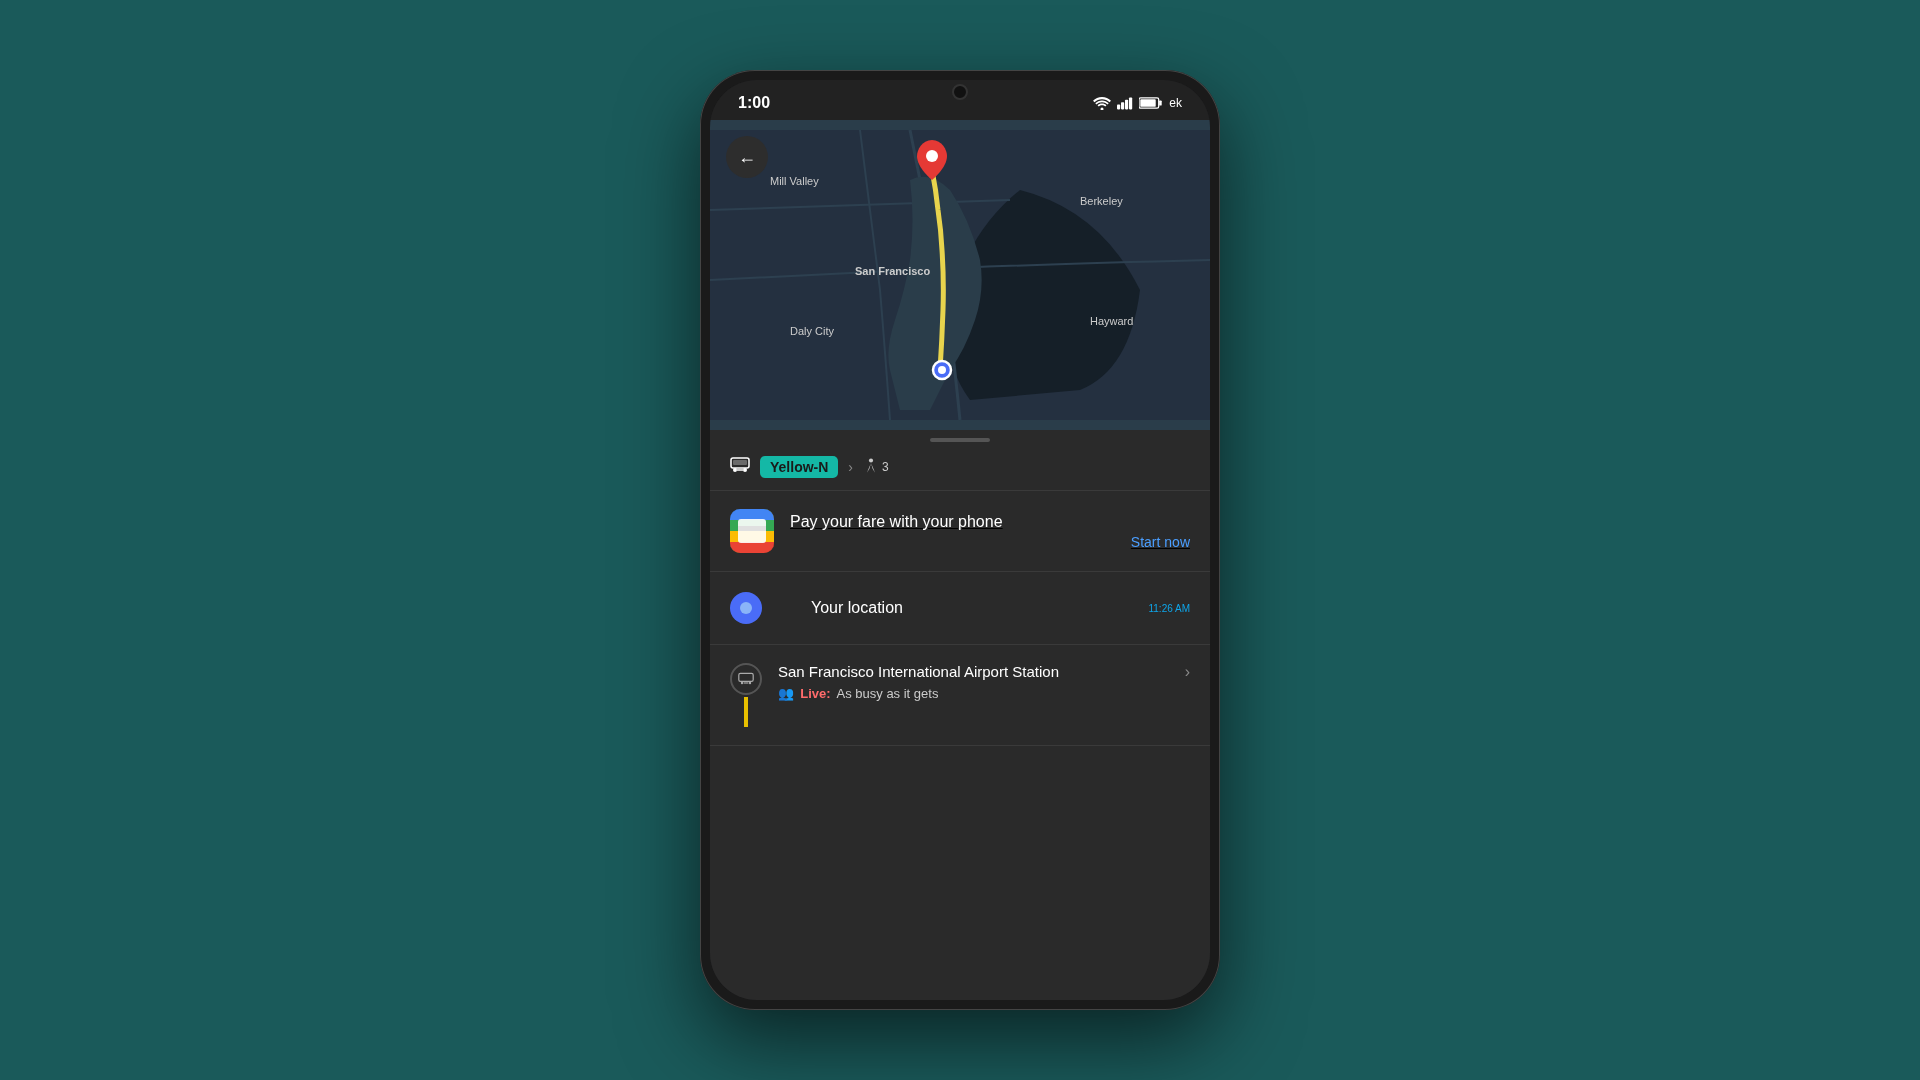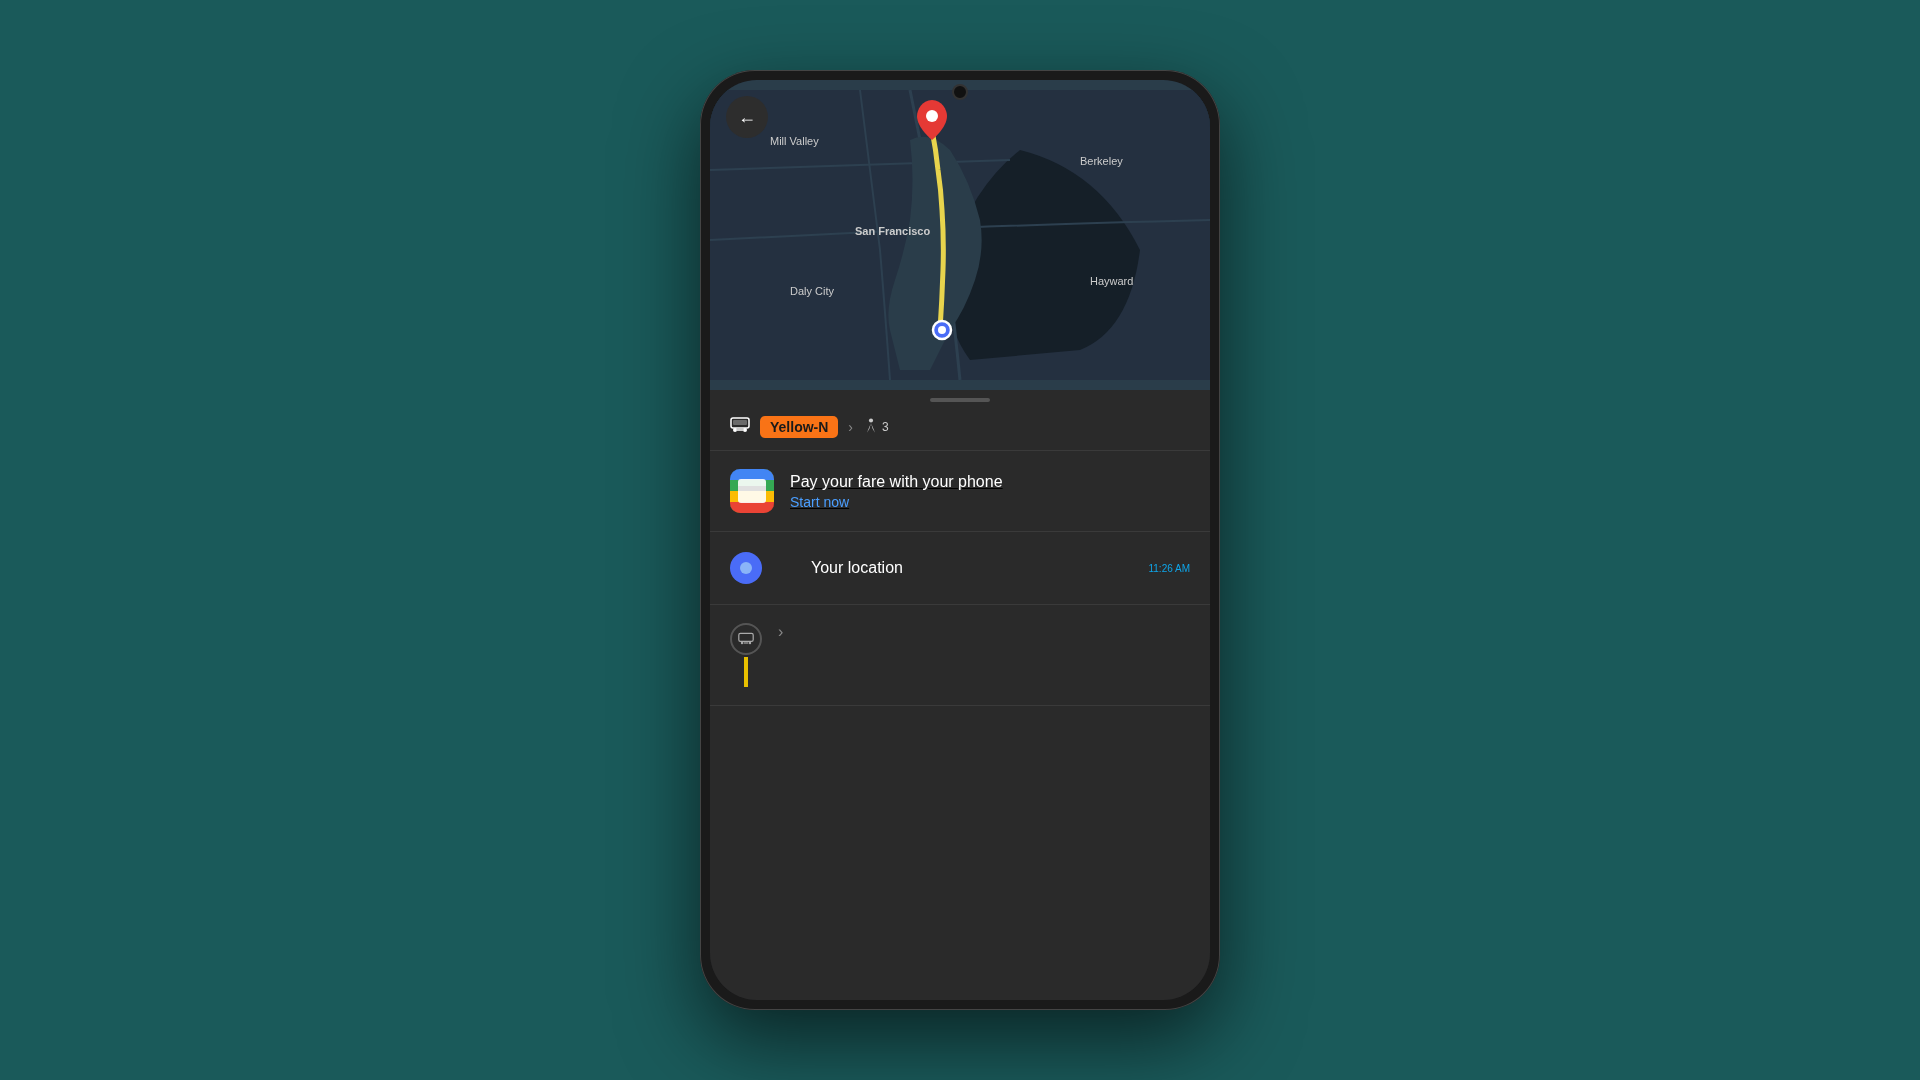--- a/index.html
+++ b/index.html
@@ -113,21 +113,21 @@
     .route-bar {
       background: #2a2a2a;
       padding: 10px 20px 12px;
       display: flex;
       align-items: center;
       gap: 10px;
       border-bottom: 1px solid #3a3a3a;
     }
 
     .route-badge {
-      background: #f97316;
+      background: #14b8a6;
       color: #1a1a1a;
       font-weight: 700;
       font-size: 14px;
       padding: 3px 10px;
       border-radius: 5px;
     }
 
     .route-chevron {
       color: #888;
       font-size: 14px;
@@ -184,20 +184,21 @@
     .fare-title {
       color: #fff;
       font-size: 16px;
       font-weight: 500;
       margin-bottom: 3px;
     }
 
     .fare-subtitle {
       color: #4a9eff;
       font-size: 14px;
+      text-align: right;
     }
 
     
     .location-card {
       background: #2a2a2a;
       padding: 20px 20px;
       display: flex;
       align-items: center;
       gap: 16px;
       border-bottom: 1px solid #3a3a3a;
@@ -322,20 +323,46 @@
     }
   </style>
 </head>
 <body>
 
 <div class="phone-outer">
   <div class="phone-inner">
 
     <div class="camera-hole"></div>
 
+    <div class="status-bar">
+      <span class="status-time">1:00</span>
+      <div class="status-icons">
+
+        <svg width="18" height="14" viewBox="0 0 24 18" fill="white">
+          <path d="M12 4C8.1 4 4.6 5.6 2 8.1L0 6C3.1 3.1 7.3 1 12 1s8.9 2.1 12 5.1L22 8.1C19.4 5.6 15.9 4 12 4z"></path>
+          <path d="M12 8c-2.8 0-5.3 1.1-7.2 3L3 9.2C5.3 7 8.5 5.5 12 5.5s6.7 1.5 9 3.7L19.2 11C17.3 9.1 14.8 8 12 8z"></path>
+          <path d="M12 12c-1.7 0-3.2.7-4.3 1.7L6 12c1.5-1.4 3.6-2.3 6-2.3s4.5.9 6 2.3l-1.7 1.7C15.2 12.7 13.7 12 12 12z"></path>
+          <circle cx="12" cy="17" r="2"></circle>
+        </svg>
+
+        <svg width="16" height="14" viewBox="0 0 20 16" fill="white">
+          <rect x="0" y="10" width="4" height="6" rx="1"></rect>
+          <rect x="5" y="7" width="4" height="9" rx="1"></rect>
+          <rect x="10" y="4" width="4" height="12" rx="1"></rect>
+          <rect x="15" y="1" width="4" height="15" rx="1"></rect>
+        </svg>
+
+        <svg width="24" height="14" viewBox="0 0 28 14" fill="white">
+          <rect x="0" y="1" width="23" height="12" rx="2" stroke="white" stroke-width="1.5" fill="none"></rect>
+          <rect x="23.5" y="4" width="3" height="6" rx="1" fill="white"></rect>
+          <rect x="1.5" y="2.5" width="18" height="9" rx="1" fill="white"></rect>
+        </svg>
+        <span style="color:#fff;font-size:12px;">ek</span>
+      </div>
+    </div>
 
     <div class="map-area">
       <svg class="map-svg" viewBox="0 0 500 290">
 
         <rect width="500" height="290" fill="#1e2d38"></rect>
 
         <ellipse cx="340" cy="140" rx="100" ry="80" fill="#151f28" opacity="0.8"></ellipse>
         <path d="M300 80 Q380 100 420 180 Q400 220 350 230 Q280 240 260 200 Q240 160 300 80Z" fill="#151f28" opacity="0.9"></path>
 
         <path d="M0 0 L500 0 L500 290 L0 290 Z" fill="#243040"></path>
@@ -439,19 +466,28 @@
             <svg width="16" height="14" viewBox="0 0 20 16" fill="#ccc">
               <rect x="1" y="1" width="18" height="10" rx="2" fill="none" stroke="#aaa" stroke-width="1.5"></rect>
               <circle cx="5" cy="13" r="1.5" fill="#aaa"></circle>
               <circle cx="15" cy="13" r="1.5" fill="#aaa"></circle>
               <line x1="7" y1="13" x2="13" y2="13" stroke="#aaa" stroke-width="1.5"></line>
             </svg>
           </div>
           <div class="transit-line-bar"></div>
         </div>
 
+        <div class="destination-info">
+          <div class="destination-name">San Francisco International Airport Station</div>
+          <div class="live-badge">
+
+            <span style="color:#ff8c8c;font-size:13px;">👥</span>
+            <span class="live-label">Live:</span>
+            <span>As busy as it gets</span>
+          </div>
+        </div>
 
         <span class="chevron-right">›</span>
       </div>
 
     </div>
   </div>
 </div>
 
 </body></html>

